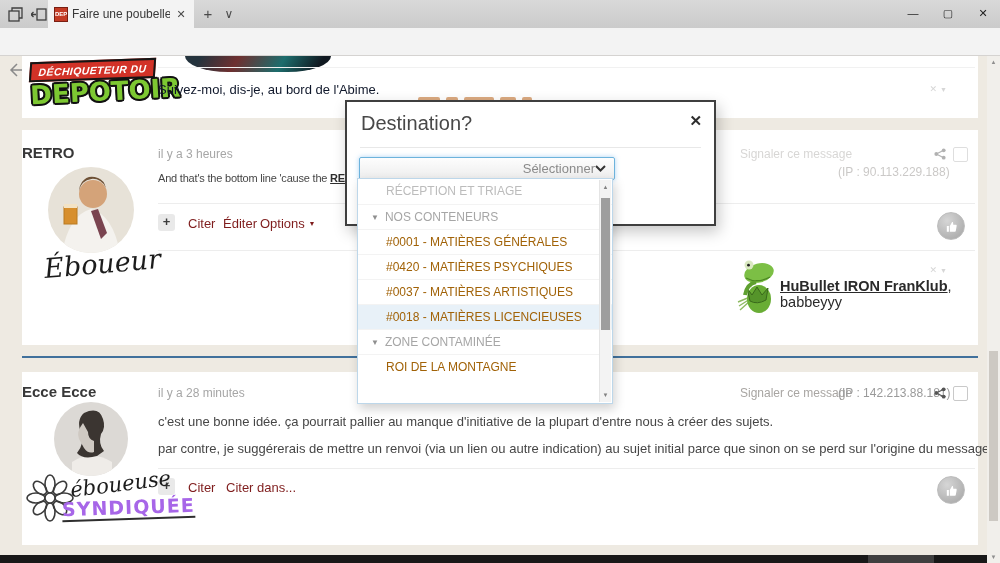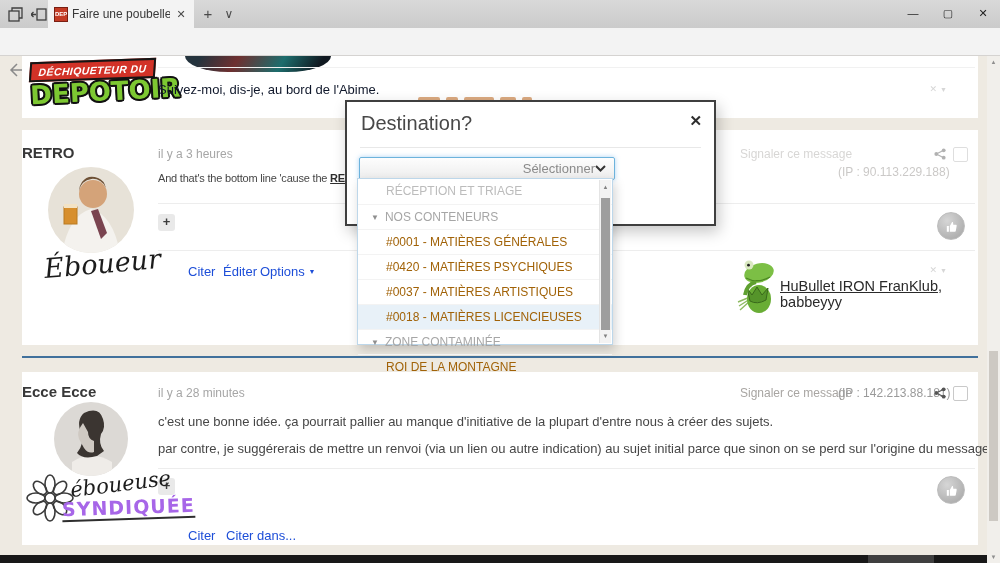--- a/index.html
+++ b/index.html
@@ -29,21 +29,21 @@
   .dots{position:absolute;left:964px;top:33px;font-size:15px;font-weight:bold;color:#444;letter-spacing:1px;}
   
   .card{position:absolute;left:22px;width:956px;background:#fff;}
   .author{position:absolute;left:0;width:140px;font-size:15px;
     font-weight:bold;color:#383838;}
   .time{position:absolute;left:136px;font-size:12px;color:#a6a6a6;}
   .report-row{position:absolute;font-size:12px;color:#a8a5a2;white-space:nowrap;}
   .hdivider{position:absolute;left:136px;right:3px;height:1px;background:#ededed;}
   .plusbtn{position:absolute;width:17px;height:17px;background:#e9e9e9;border-radius:3px;
     color:#3c3c3c;font-size:13px;font-weight:bold;text-align:center;line-height:16px;}
-  .actlink{position:absolute;font-size:13px;color:#1d4ed8;white-space:nowrap;margin-top:48px;}
+  .actlink{position:absolute;font-size:13px;color:#7f1d1d;white-space:nowrap;}
   .likebtn{position:absolute;width:28px;height:28px;border-radius:50%;
     background:radial-gradient(circle at 35% 30%,#d6d6d6,#a3a3a3);border:1px solid #bdbdbd;
     display:flex;align-items:center;justify-content:center;box-sizing:border-box;}
   .checkbox{position:absolute;width:13px;height:13px;border:1px solid #c9c9c9;border-radius:2px;background:#fff;}
   .collapse{position:absolute;font-size:9px;color:#d6d6d6;letter-spacing:3px;white-space:nowrap;}
   .avatar{position:absolute;border-radius:50%;overflow:hidden;}
   .bluediv{position:absolute;left:22px;width:956px;height:2px;background:#41719c;}
   .script-sig{font-family:"DejaVu Serif",serif;font-style:italic;color:#1c1c1c;}
   
   .logo{position:absolute;left:8px;top:4px;transform:rotate(-2deg);width:130px;}
@@ -58,21 +58,21 @@
   .modal{position:absolute;left:345px;top:100px;width:371px;height:126px;background:#fff;
     border:2px solid #3f3f3f;box-sizing:border-box;box-shadow:3px 6px 14px rgba(0,0,0,.22);z-index:50;}
   .modal-title{position:absolute;left:14px;top:10px;font-size:20px;color:#484848;}
   .modal-close{position:absolute;right:12px;top:10px;font-size:15px;color:#2e2e2e;font-weight:bold;cursor:default;}
   .modal-div{position:absolute;left:13px;right:13px;top:45px;height:1px;background:#e8e8e8;}
   .selectbox{position:absolute;left:12px;top:55px;width:256px;height:23px;border:1px solid #6db3dc;
     border-radius:2px;background:linear-gradient(#fdfdfd,#ededed);
     box-shadow:0 0 5px rgba(102,175,233,.55);box-sizing:border-box;
     display:flex;align-items:center;}
   .select-ph{font-size:13px;color:#8a8a8a;margin-left:8px;flex:1;text-align:right;}
-  .dropdown{position:absolute;left:357px;top:178px;width:256px;height:167px;background:#fff;
+  .dropdown{position:absolute;left:357px;top:178px;width:256px;height:226px;background:#fff;
     border:1px solid #bdd7ea;box-sizing:border-box;box-shadow:2px 5px 10px rgba(0,0,0,.18);z-index:60;}
   .opt{position:relative;height:25px;line-height:24px;font-size:12px;color:#a16207;
     padding-left:28px;padding-right:16px;border-top:1px solid #f3f3f3;box-sizing:border-box;
     white-space:nowrap;overflow:hidden;}
   .opt:first-child{border-top:none;}
   .opt.group{padding-left:13px;color:#a6a6a6;}
   .opt.muted{color:#bcbcbc;}
   .opt.hl{background:#e8f1f8;}
   .grp-caret{font-size:8px;margin-right:6px;vertical-align:1px;color:#8f8f8f;}
   .dd-scroll{position:absolute;right:1px;top:1px;bottom:1px;width:12px;background:#f3f3f3;
@@ -216,21 +216,21 @@
     <svg class="abs" style="left:713px;top:130px" width="44" height="54" viewBox="0 0 44 54">
       <path d="M4 46 l11 -7 M3 42 l12 -5 M5 50 l10 -9" stroke="#8fba62" stroke-width="1.4"></path>
       <ellipse cx="24" cy="39" rx="12" ry="14" fill="#69ad35"></ellipse>
       <path d="M12 28 l5 7 5 -8 5 8 6 -7 -2 12 q-9 5 -16 1z" fill="#55942a" stroke="#39691b" stroke-width="1"></path>
       <ellipse cx="24" cy="13" rx="15" ry="9.5" transform="rotate(-14 24 13)" fill="#7cbf45"></ellipse>
       <circle cx="14" cy="5" r="4.5" fill="#d9e8c0"></circle>
         <circle cx="13.5" cy="5.2" r="1.4" fill="#222"></circle>
       <path d="M11 18 q11 6 24 -1" stroke="#4c8824" stroke-width="1.3" fill="none"></path>
       <path d="M10 35 q2 -11 11 -13" stroke="#5fa030" stroke-width="4" fill="none"></path>
     </svg>
-    <div class="abs" style="left:758px;top:148px;font-size:14.5px;color:#2a2a2a"><span style="font-weight:normal;text-decoration:underline">HuBullet IRON FranKlub</span><span>, babbeyyy</span></div>
+    <div class="abs" style="left:758px;top:148px;font-size:14.5px;color:#2a2a2a"><span style="font-weight:bold;text-decoration:underline">HuBullet IRON FranKlub</span><span>, babbeyyy</span></div>
     <div class="collapse" style="right:28px;top:135px"><span>✕</span><span style="font-size:7px">▼</span>
     </div>
   </div>
 
   <div class="bluediv" style="top:356px"></div>
 
   <div class="card" style="top:372px;height:173px">
     <div class="author" style="top:11px">Ecce Ecce</div>
     <div class="time" style="top:14px">il y a 28 minutes</div>
     <div class="report-row" style="left:718px;top:14px">Signaler ce message</div>

